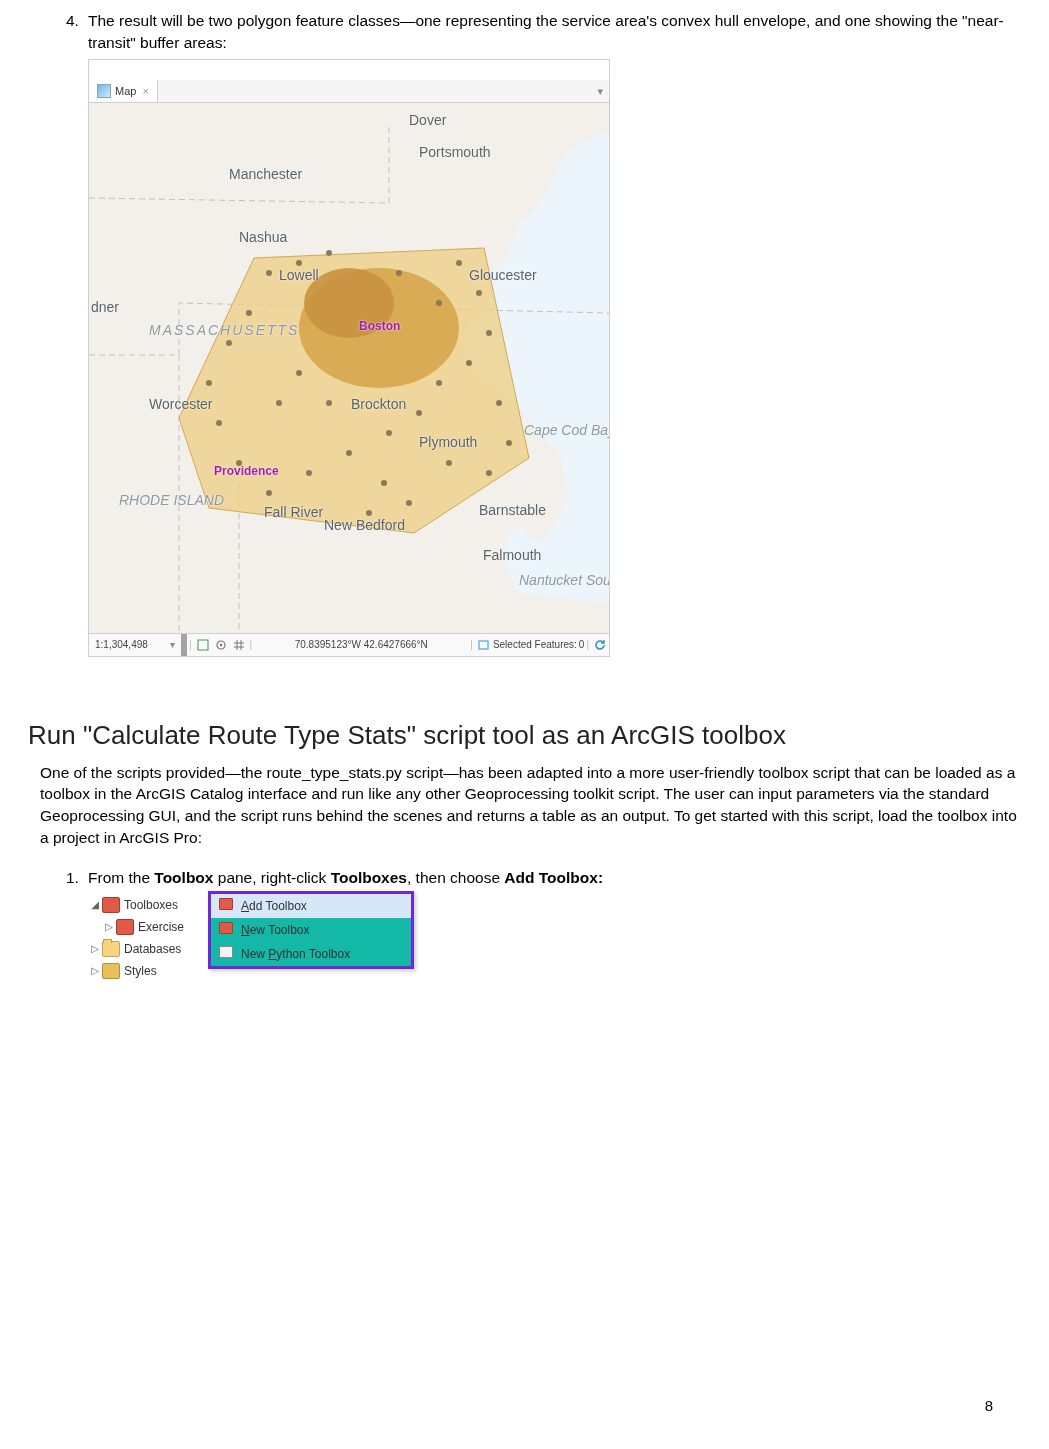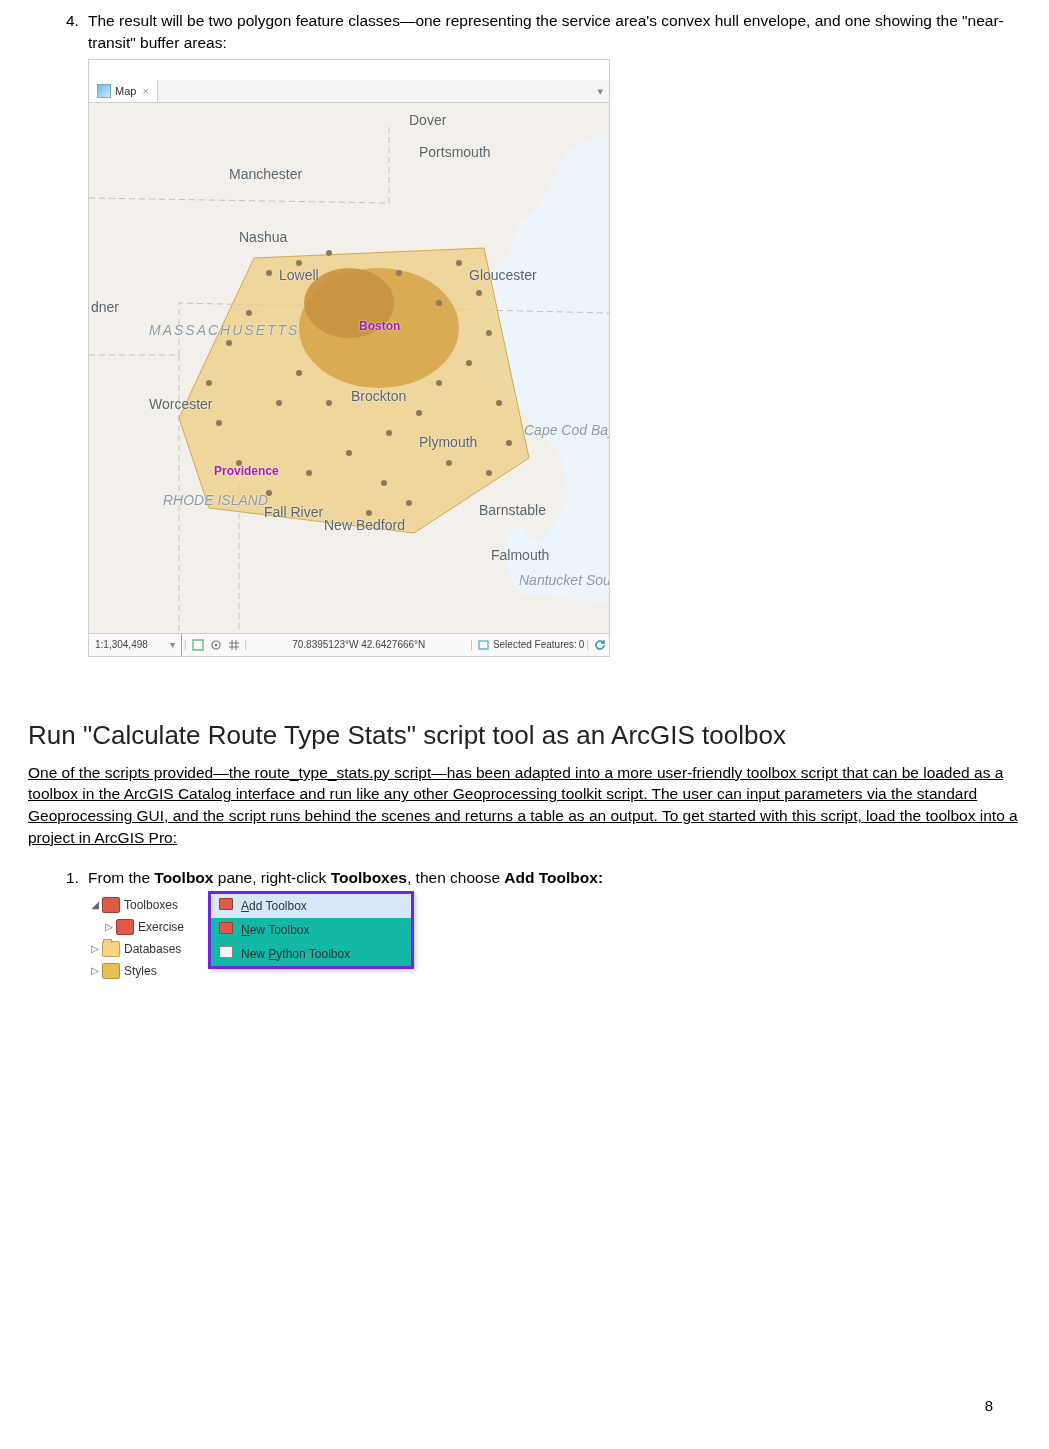--- a/index.html
+++ b/index.html
@@ -64,35 +64,35 @@
   .map-label.italic { font-style:italic; color:#8c9aa3;}
   .map-status {
     display:flex;
     align-items:center;
     height:22px;
     font-size:10px;
     background:#f9f9f9;
     border-top:1px solid #d0d0d0;
     color:#444;
   }
-  .status-cell { padding:0 6px; border-right:1px solid #a3a3a3; height:22px; display:flex; align-items:center;}
+  .status-cell { padding:0 6px; border-right:6px solid #a3a3a3; height:22px; display:flex; align-items:center;}
   .status-sep { flex:none; color:#bbb; padding:0 2px;}
   .tiny-icon {
     width:14px; height:14px;
     margin:0 2px;
     display:inline-block;
     vertical-align:middle;
   }
   h2.section-heading {
     font-size:26px;
     font-weight:400;
     color:#222;
     margin:60px 0 8px 0;
   }
-  .para { margin:0 0 18px 0;text-decoration:underline;}
+  .para { margin:0 0 18px 12px;}
   .step1-row { display:flex; margin-left:38px; margin-bottom:6px;}
   .step1-num { width:22px; flex:none;}
   .catalog-wrap {
     margin-left:60px;
     width:360px;
     font-family:"Segoe UI", Tahoma, sans-serif;
     font-size:12px;
     color:#333;
   }
   .cat-row { display:flex; align-items:center; height:22px; position:relative;}
@@ -201,29 +201,29 @@
 
     <span class="map-label" style="left:320px;top:8px;">Dover</span>
     <span class="map-label" style="left:330px;top:40px;">Portsmouth</span>
     <span class="map-label" style="left:140px;top:62px;">Manchester</span>
     <span class="map-label" style="left:150px;top:125px;">Nashua</span>
     <span class="map-label" style="left:190px;top:163px;">Lowell</span>
     <span class="map-label" style="left:380px;top:163px;">Gloucester</span>
     <span class="map-label italic" style="left:60px;top:218px;letter-spacing:2px;">MASSACHUSETTS</span>
     <span class="map-label bold" style="left:270px;top:215px;">Boston</span>
     <span class="map-label" style="left:60px;top:248px;margin-top:44px;">Worcester</span>
-    <span class="map-label" style="left:262px;top:284px;">Brockton</span>
+    <span class="map-label" style="left:262px;top:292px;">Brockton</span>
     <span class="map-label" style="left:330px;top:330px;">Plymouth</span>
     <span class="map-label italic" style="left:435px;top:320px;width:40px;text-align:center;line-height:1.1;">Cape Cod Bay</span>
     <span class="map-label bold" style="left:125px;top:360px;">Providence</span>
-    <span class="map-label italic" style="left:30px;top:390px;width:45px;line-height:1.1;margin-left:44px;">RHODE ISLAND</span>
+    <span class="map-label italic" style="left:30px;top:390px;width:45px;line-height:1.1;">RHODE ISLAND</span>
     <span class="map-label" style="left:175px;top:400px;">Fall River</span>
     <span class="map-label" style="left:235px;top:415px;width:40px;text-align:center;line-height:1.1;">New Bedford</span>
     <span class="map-label" style="left:390px;top:398px;">Barnstable</span>
-    <span class="map-label" style="left:354px;top:443px;padding-left:48px;">Falmouth</span>
+    <span class="map-label" style="left:346px;top:443px;padding-left:48px;">Falmouth</span>
     <span class="map-label italic" style="left:430px;top:470px;width:60px;line-height:1.1;">Nantucket Sound</span>
     <span class="map-label" style="left:2px;top:195px;">dner</span>
   </div>
 
   <div class="map-status">
     <div class="status-cell" style="width:80px;">
       <span>1:1,304,498</span>
       <span style="margin-left:auto;color:#888;">▾</span>
     </div>
     <span class="status-sep">|</span>

